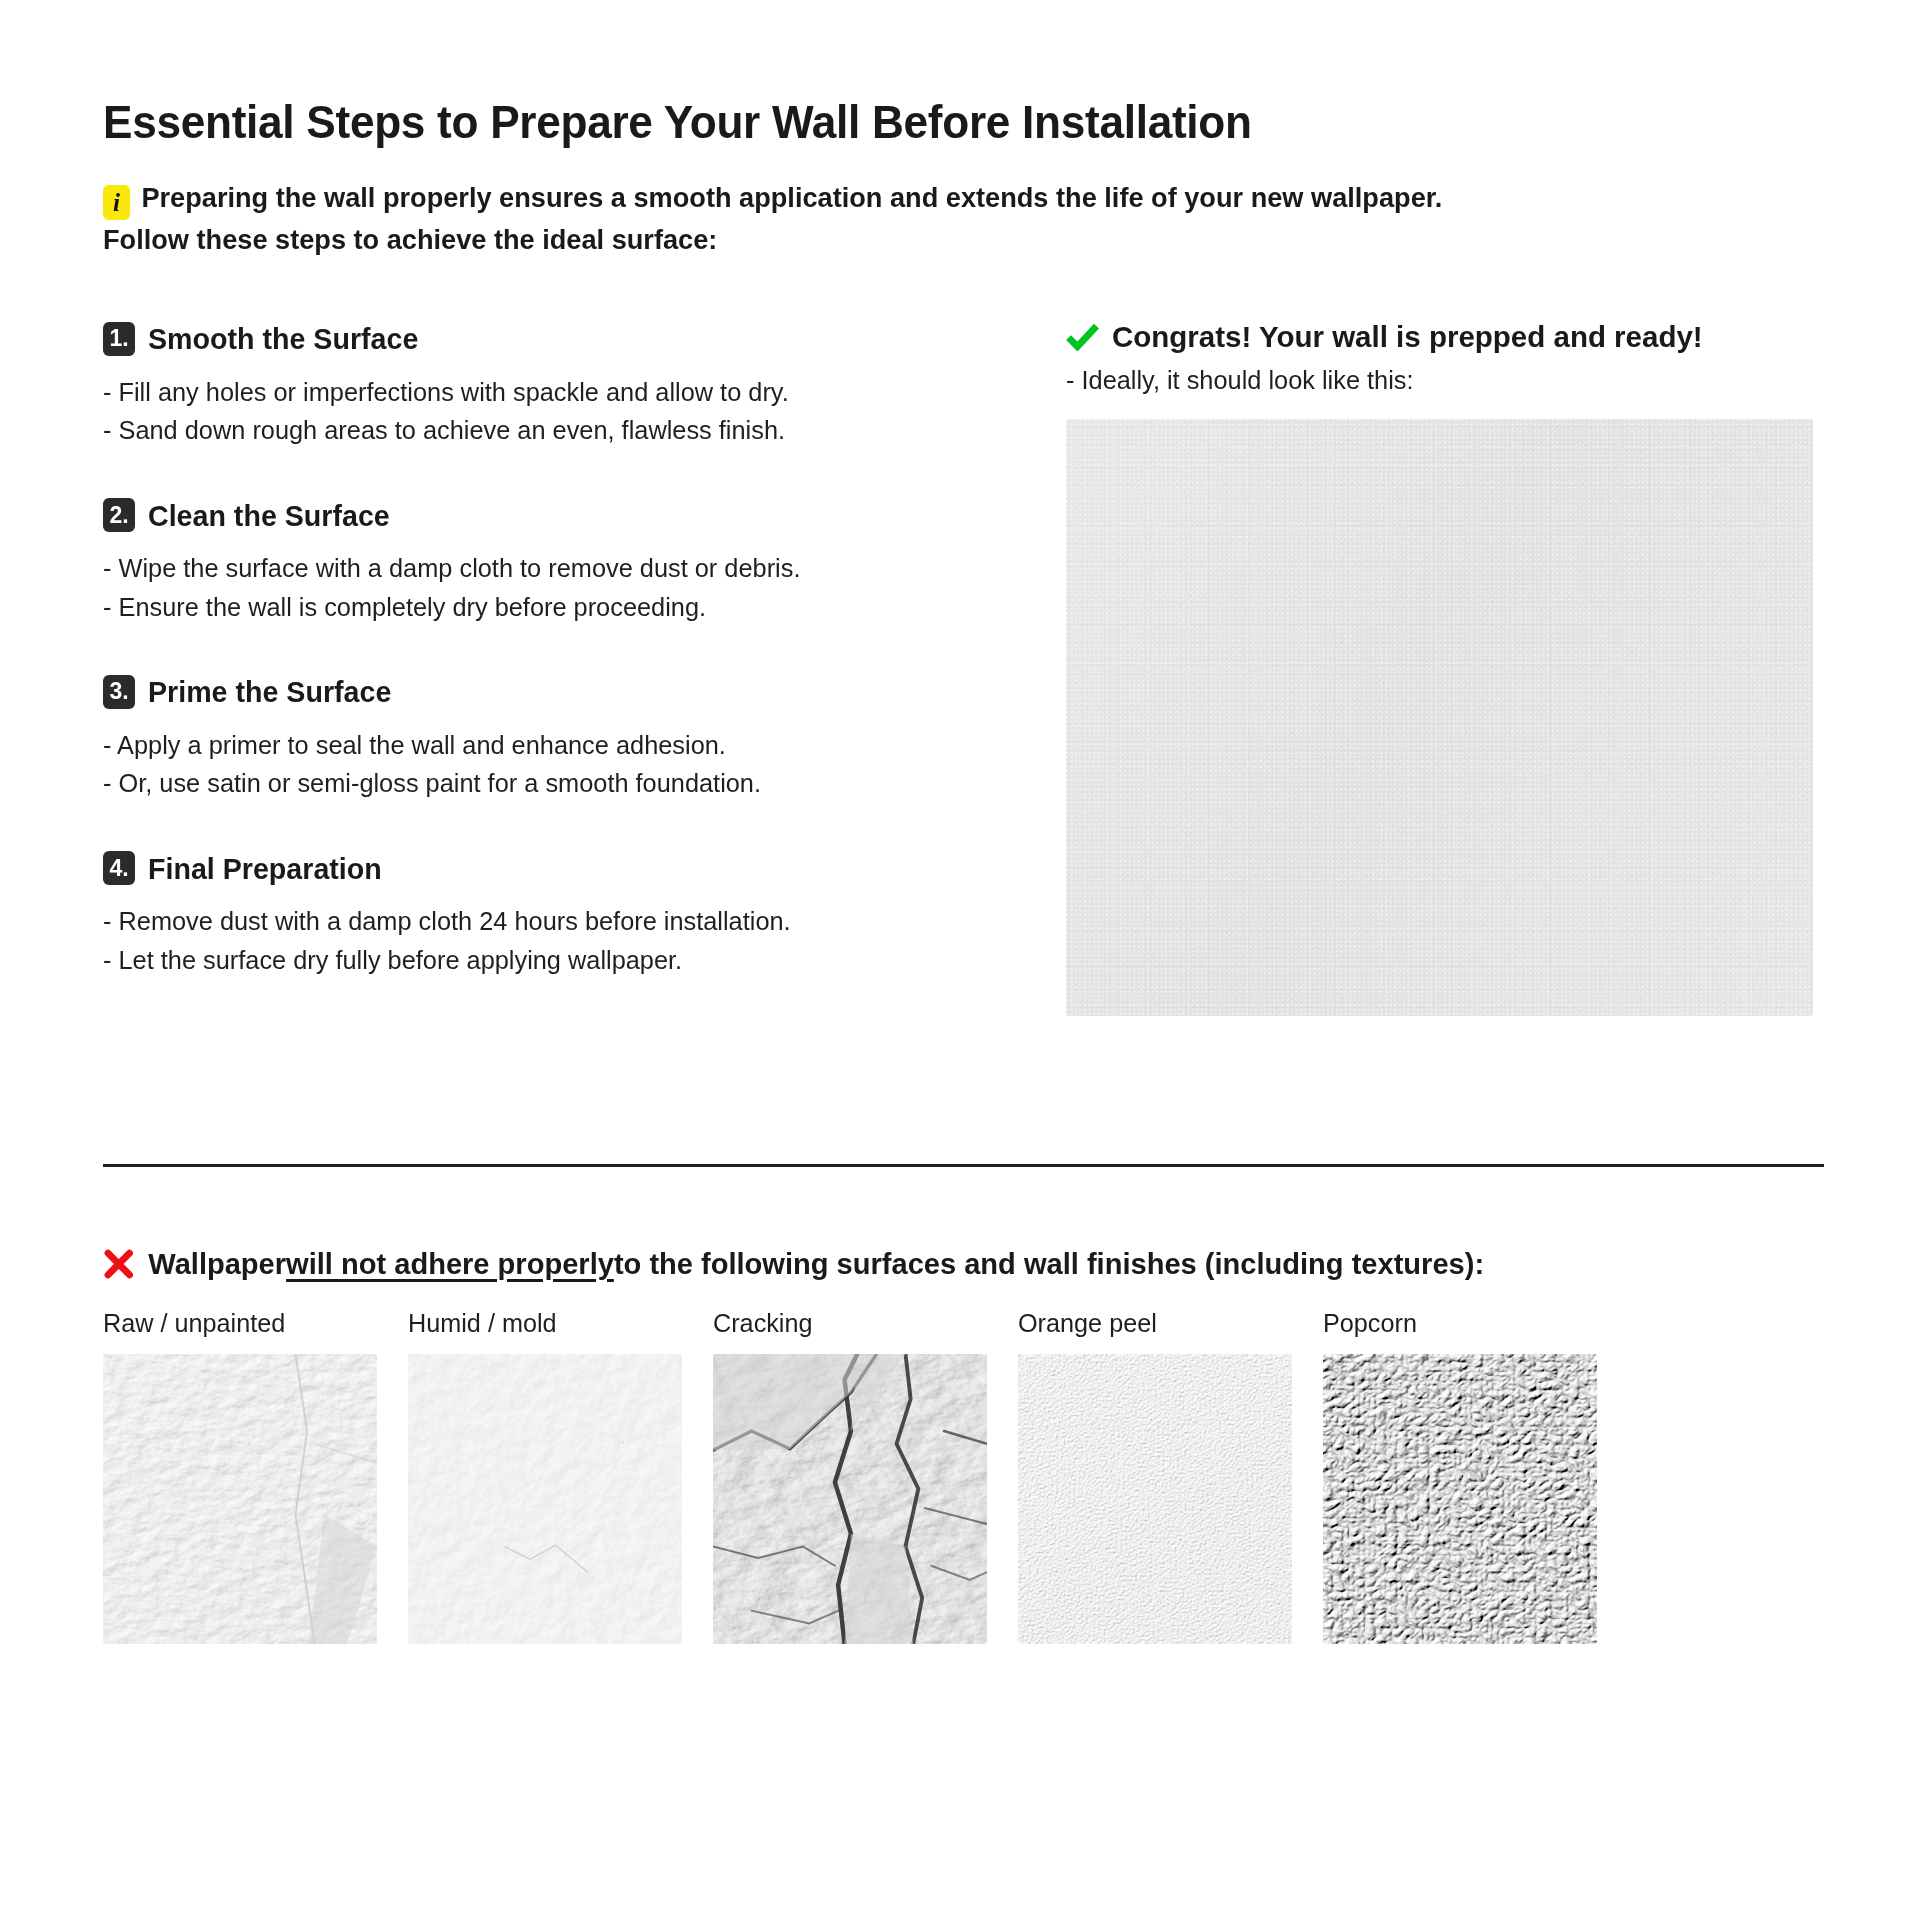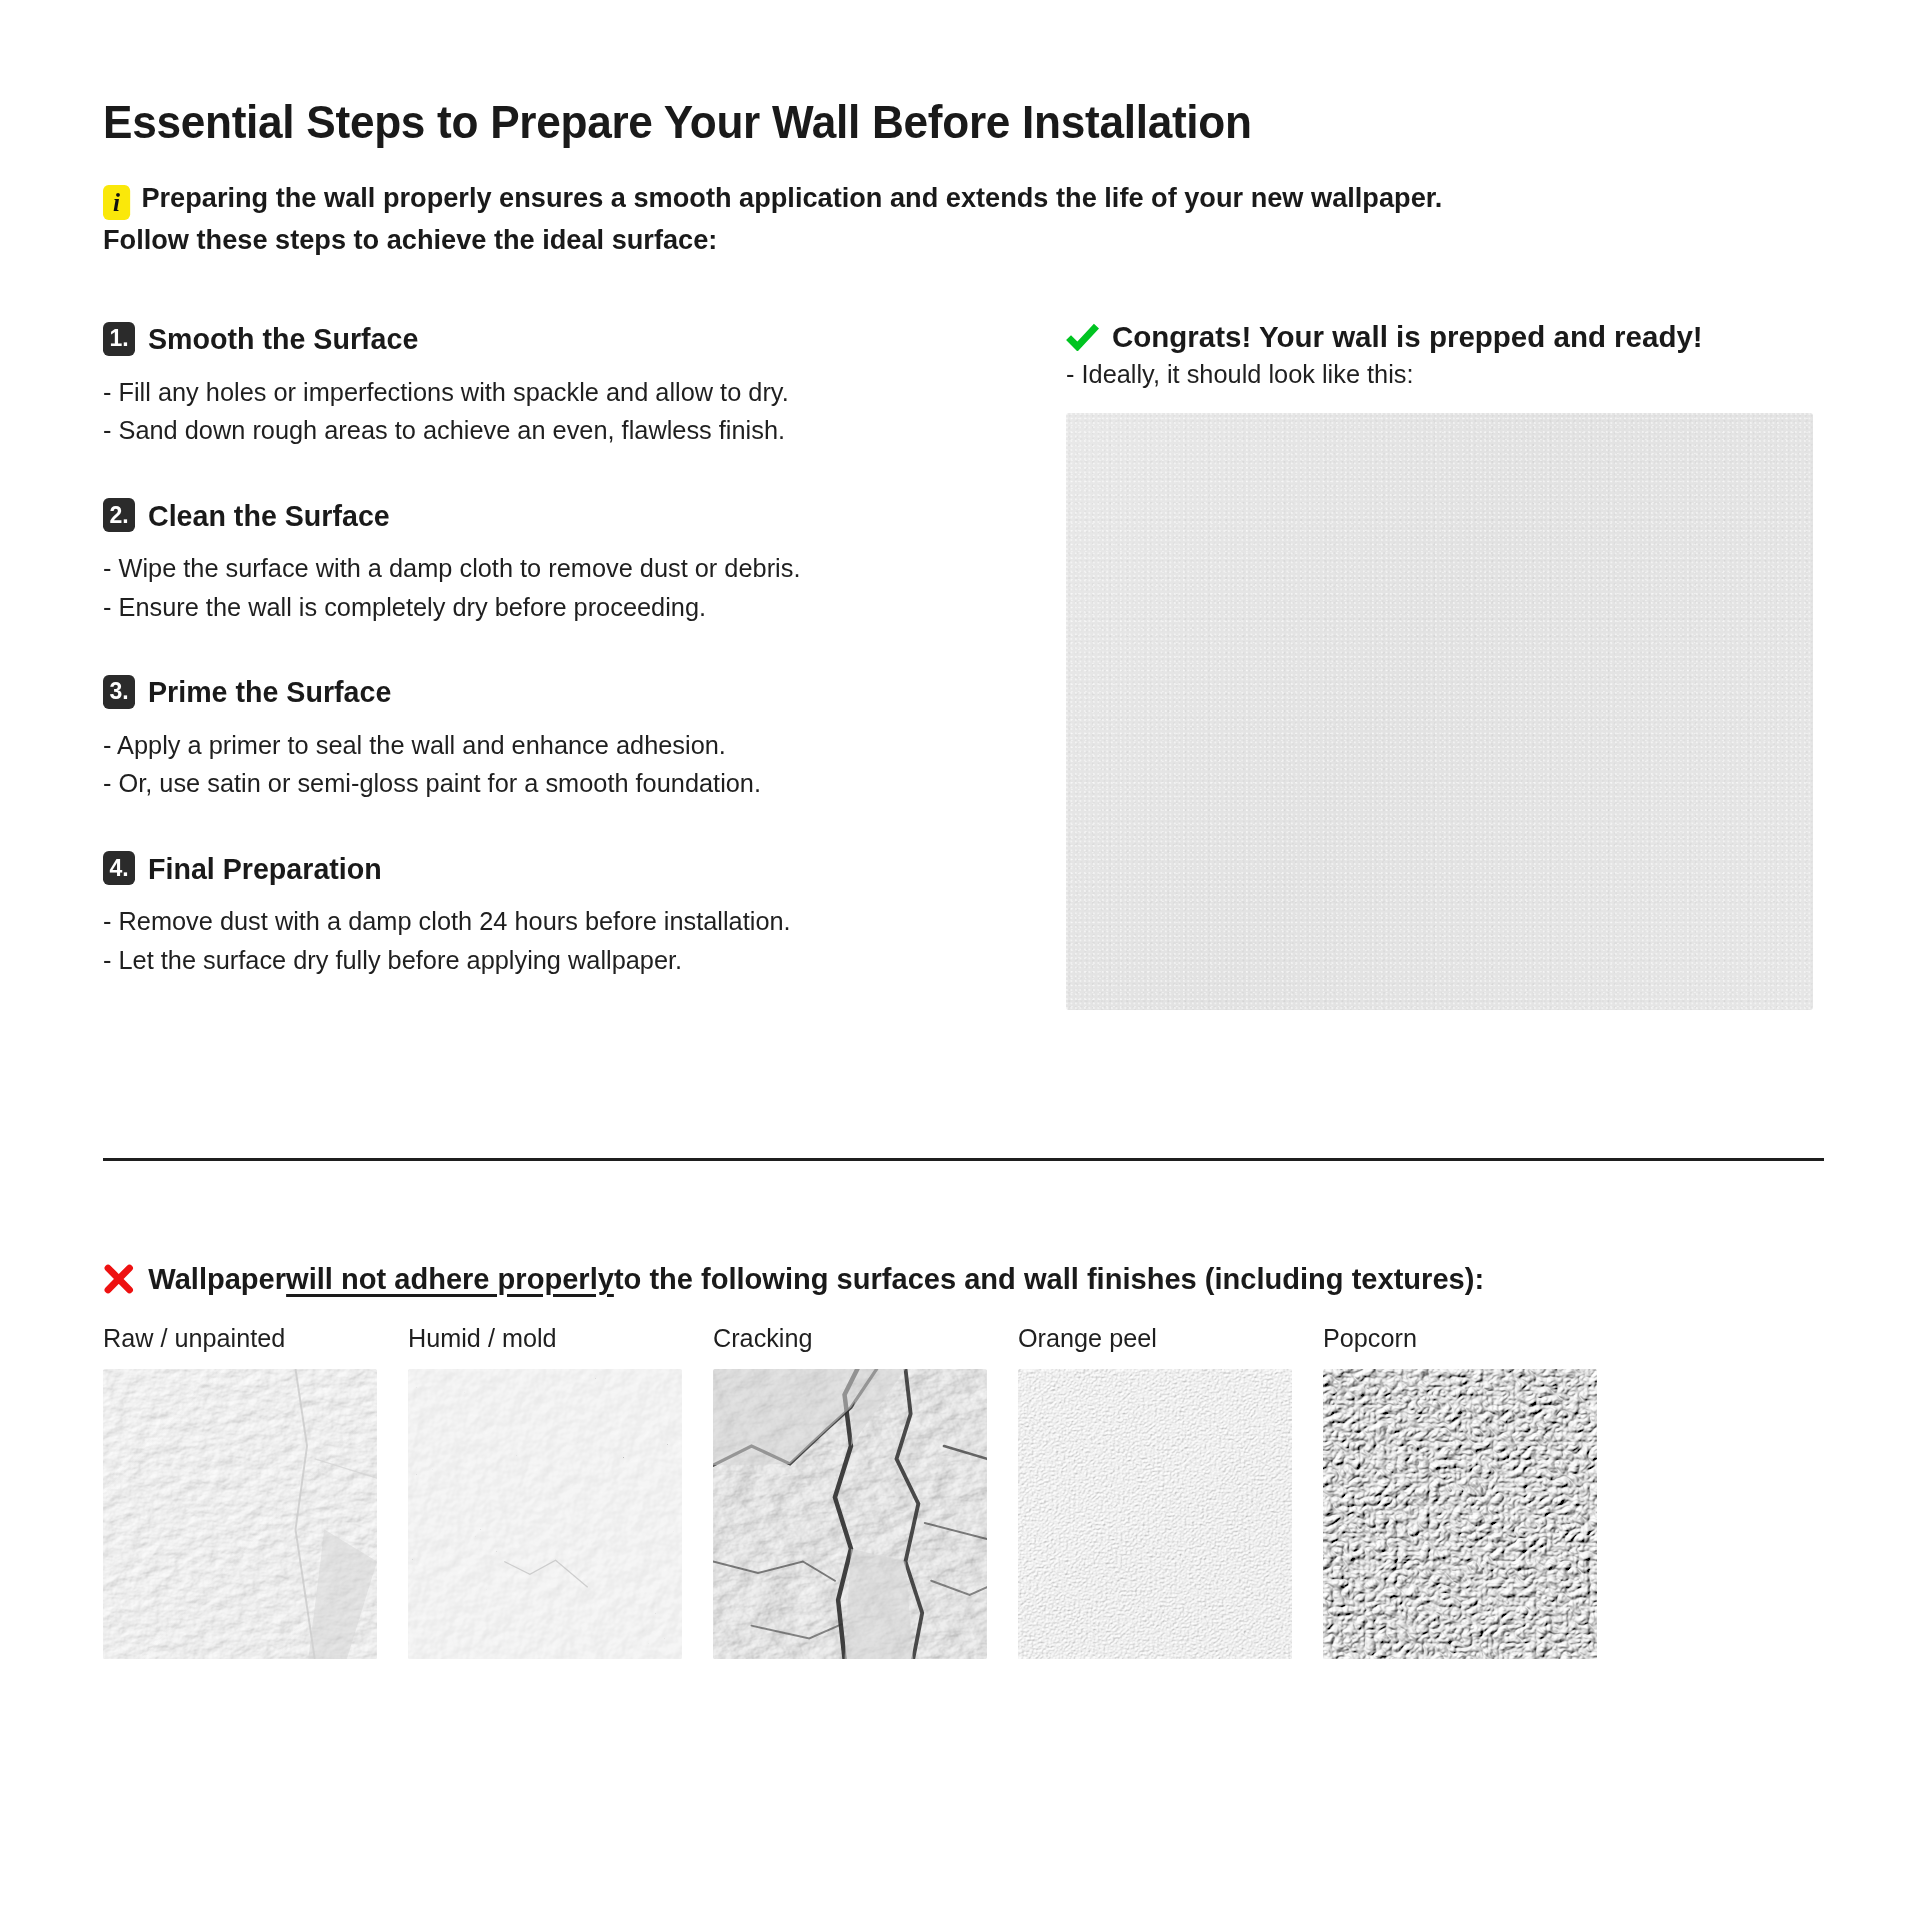--- a/index.html
+++ b/index.html
@@ -121,21 +121,21 @@
   .step-lines .line { white-space: nowrap; }
 
   
   .congrats-heading {
     display: flex;
     align-items: center;
     font-size: 29.5px;
     font-weight: 700;
     color: #1a1a1a;
     line-height: 1;
-    margin-bottom: 8px;
+    margin-bottom: 14px;
   }
   .check-icon {
     width: 33px;
     height: 28px;
     margin-right: 13px;
     flex: 0 0 33px;
     display: block;
   }
   .congrats-sub {
     font-size: 26px;
@@ -161,21 +161,21 @@
 
   
   .divider {
     margin-top: 148px;
     height: 2.6px;
     background: #1f1f1f;
     width: 1721px;
   }
 
   
-  .warning-section { margin-top: 102px; }
+  .warning-section { margin-top: 81px; }
   .warning-heading {
     display: flex;
     align-items: center;
     font-size: 29.5px;
     font-weight: 700;
     color: #1a1a1a;
     line-height: 1;
     margin-bottom: 28px;
     transform: scaleX(0.985);
     transform-origin: left center;

